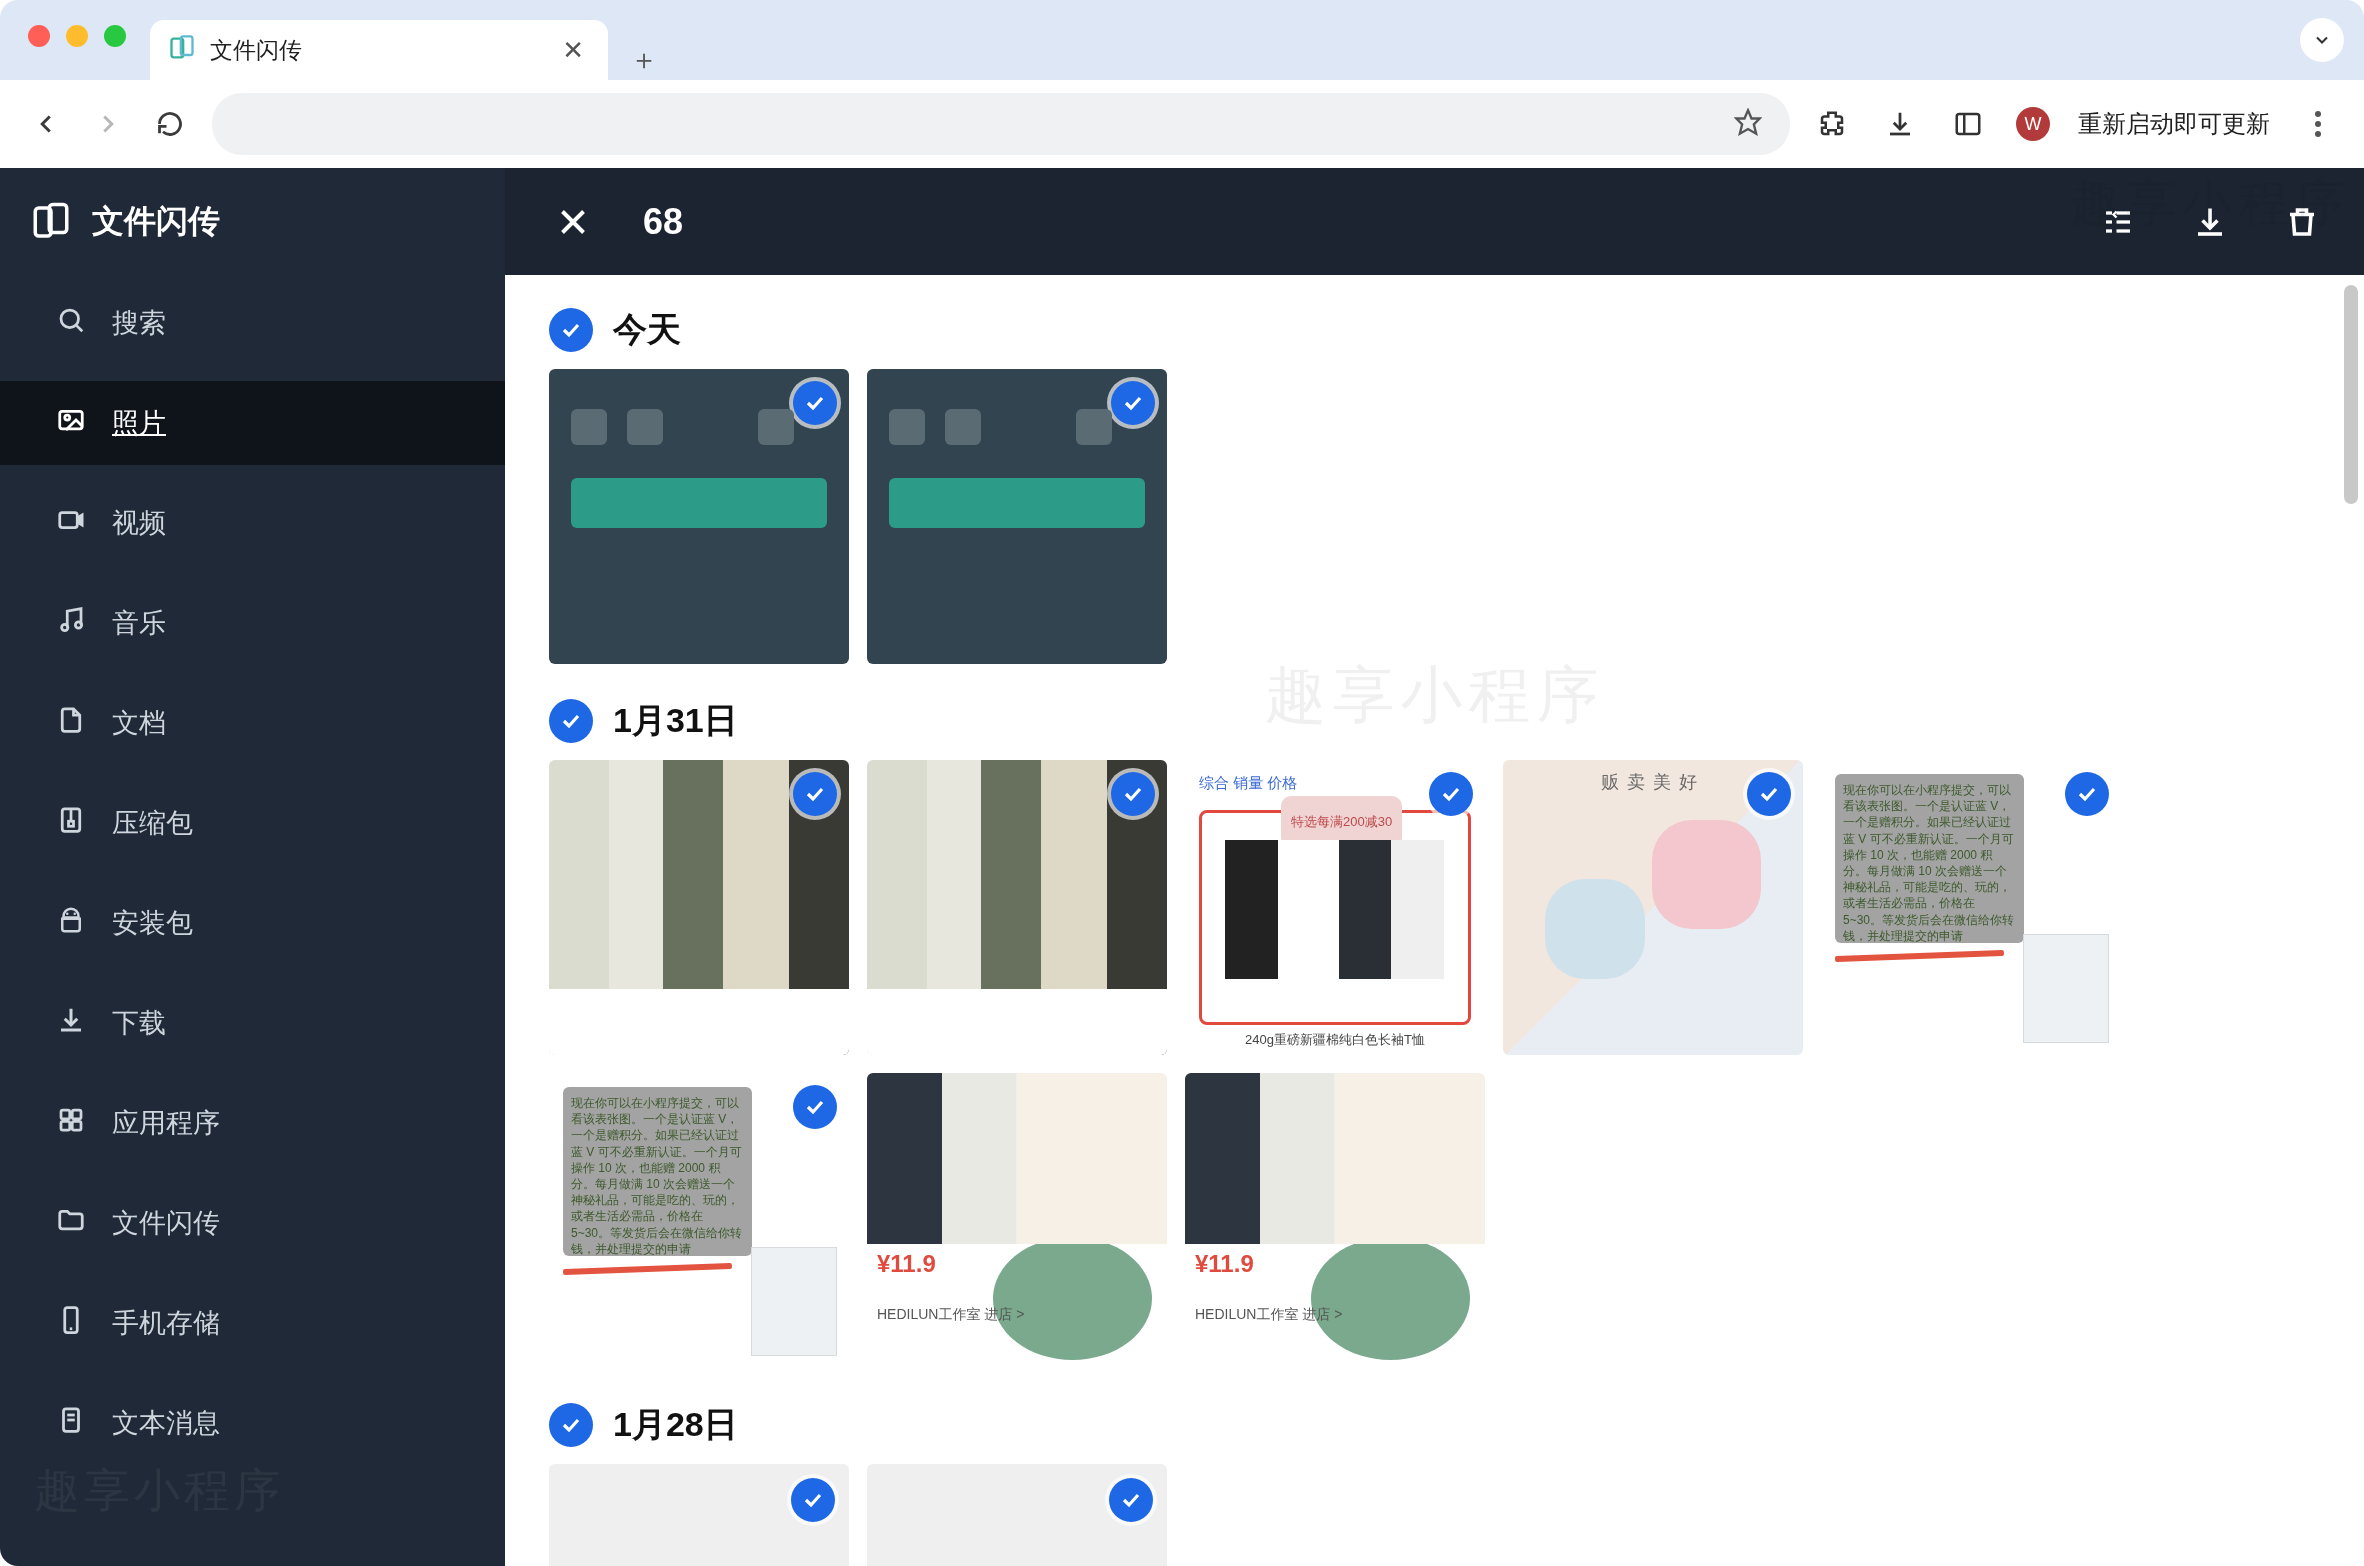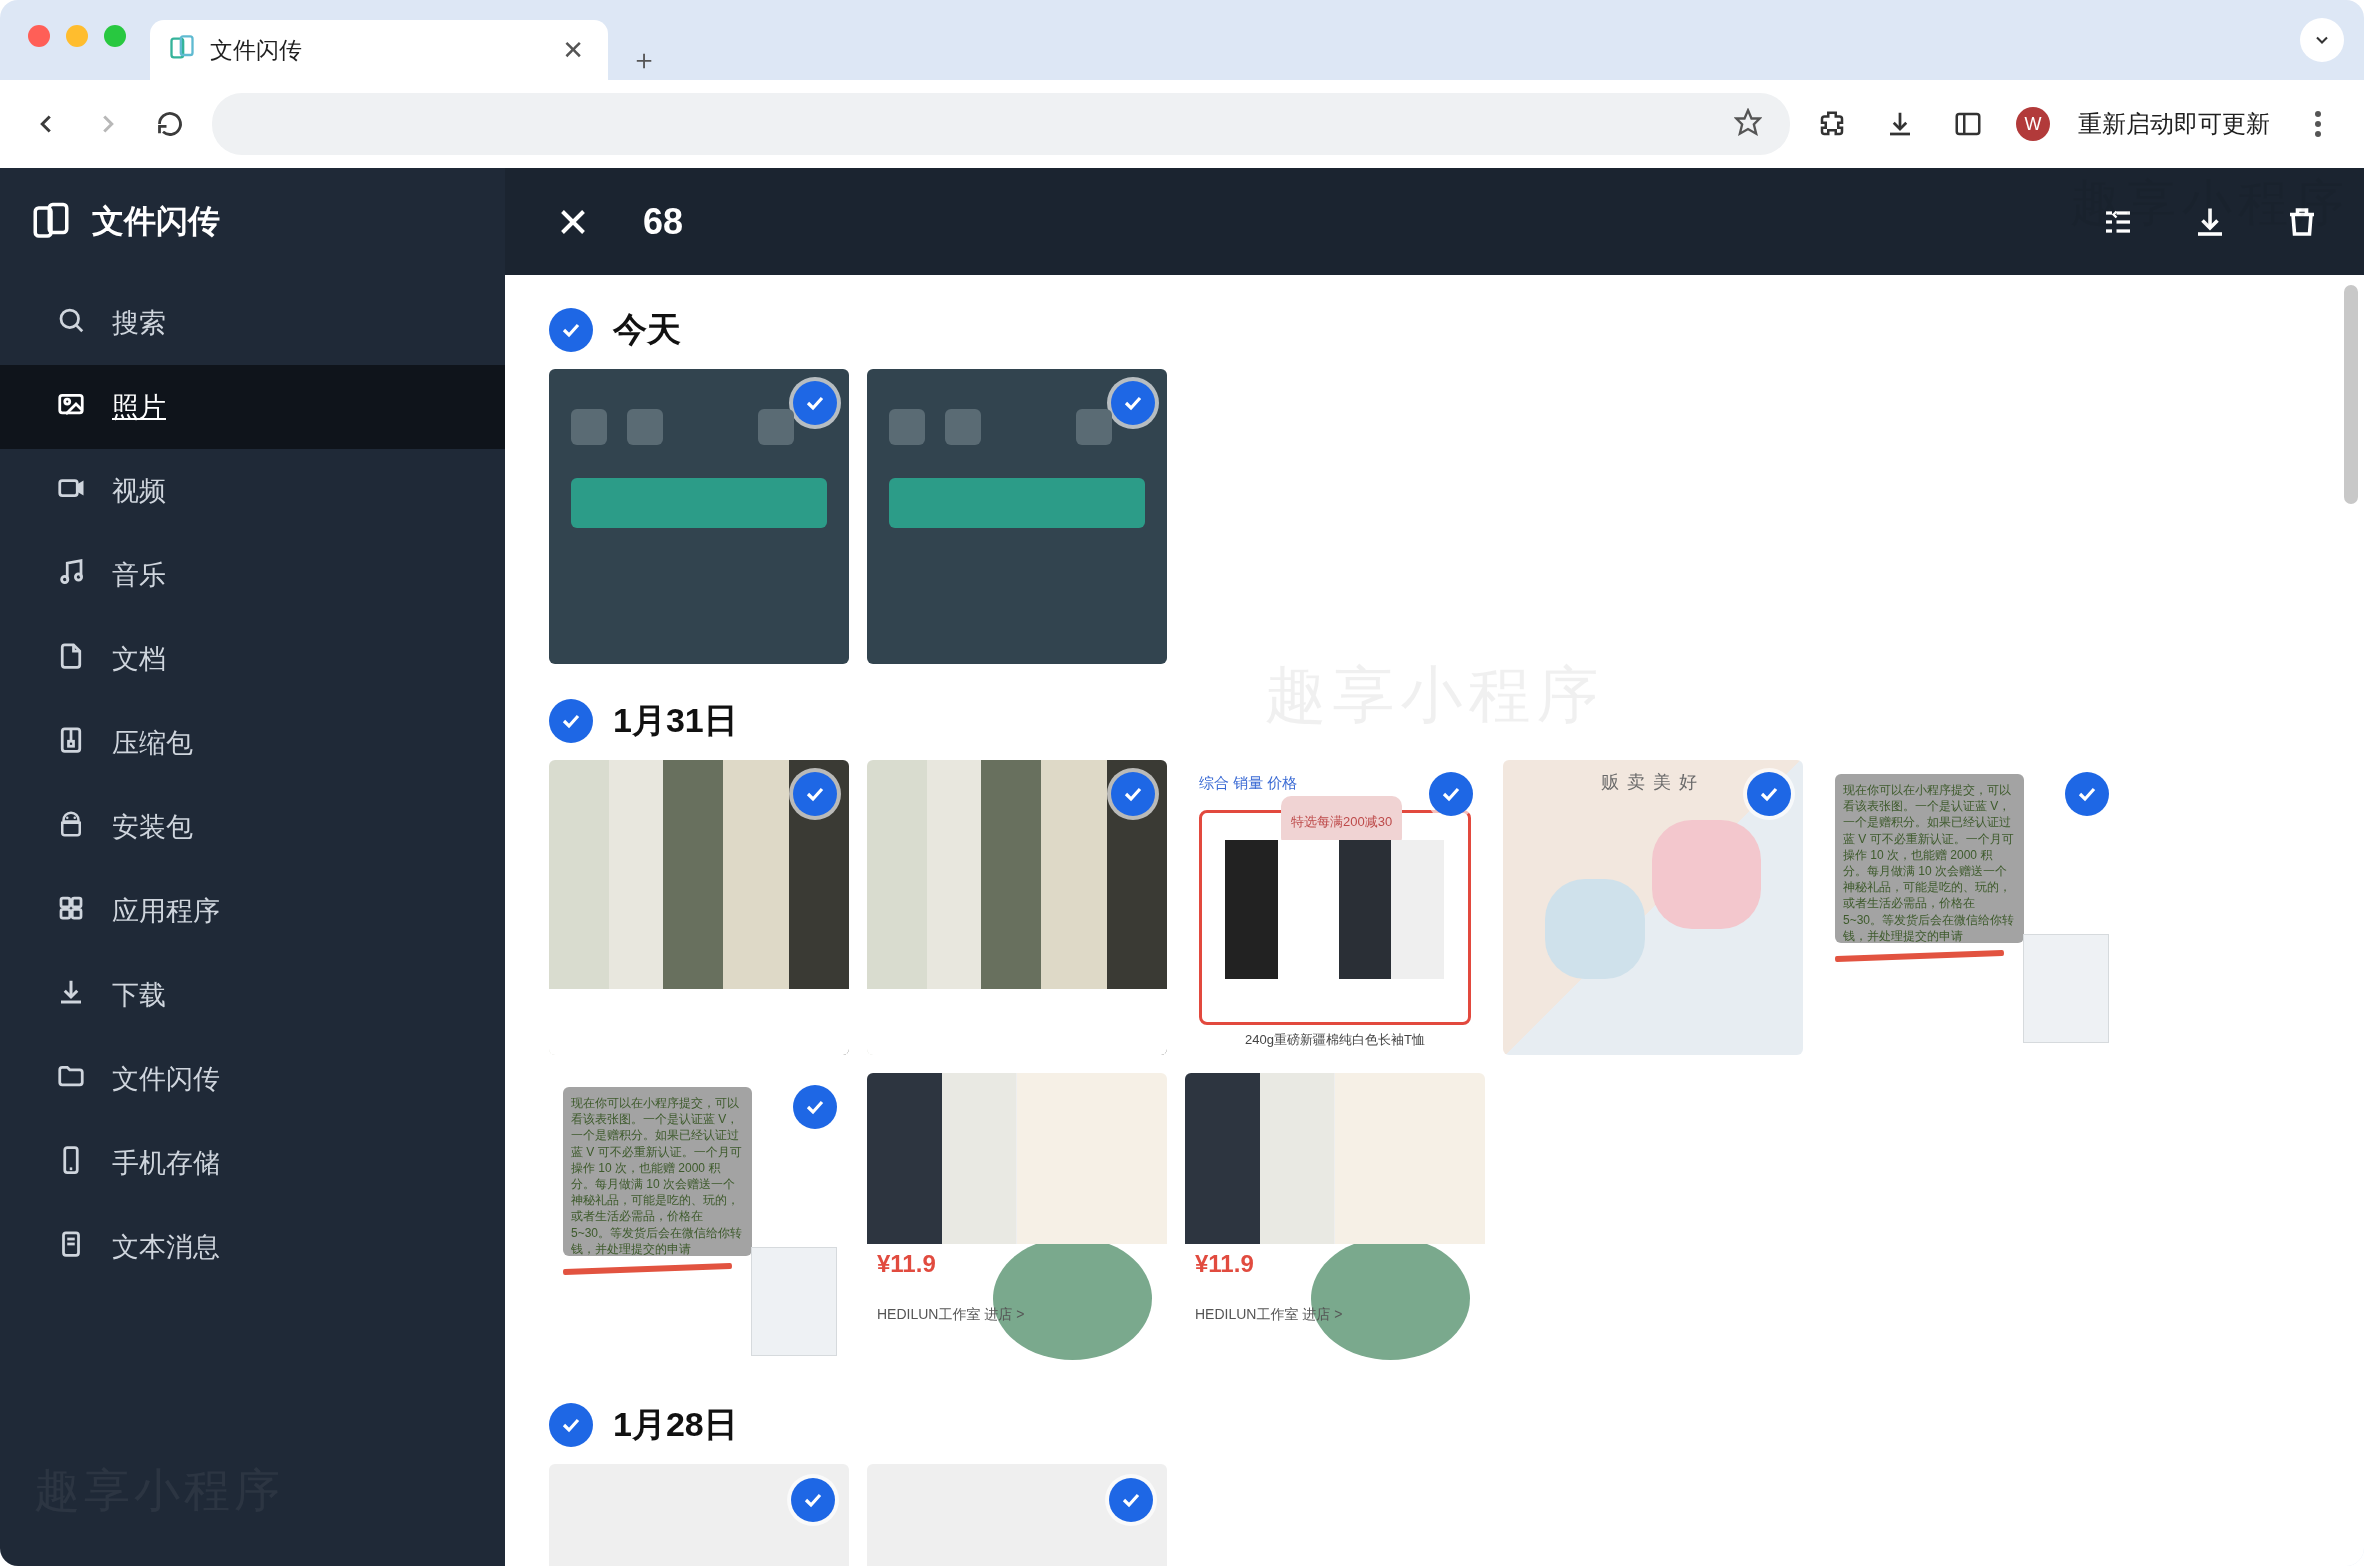--- a/index.html
+++ b/index.html
@@ -25,21 +25,21 @@
     .star{margin-left:auto;color:#555;}
     .toolbar-right{display:flex;align-items:center;gap:28px;}
     .avatar-w{width:34px;height:34px;border-radius:50%;background:#B23A3A;color:#fff;font-size:18px;display:flex;align-items:center;justify-content:center;}
     .update-btn{font-size:24px;color:#1f1f1f;}
 
     
     .app{flex:1;background:#fff;display:flex;min-height:0;}
     .sidebar{width:505px;background:#1F2937;color:#B6BDC6;display:flex;flex-direction:column;position:relative;}
     .brand{height:107px;display:flex;align-items:center;gap:20px;padding:0 30px;color:#fff;font-size:32px;font-weight:600;}
     .brand svg{width:42px;height:42px;}
-    .side-list{display:flex;flex-direction:column;padding-top:6px;}
+    .side-list{display:flex;flex-direction:column;padding-top:6px;gap:16px;}
     .side-item{height:84px;display:flex;align-items:center;gap:26px;padding:0 56px;font-size:27px;color:#cfd5dd;cursor:pointer;}
     .side-item.active{background:#0F141B;color:#fff;text-decoration:underline;}
     .side-item svg{width:30px;height:30px;flex-shrink:0;}
     .wm-bottom{position:absolute;left:34px;bottom:44px;font-size:46px;color:rgba(255,255,255,0.06);letter-spacing:4px;}
 
     
     .content{flex:1;display:flex;flex-direction:column;min-width:0;position:relative;}
     .app-bar{height:107px;background:#1B2430;color:#fff;display:flex;align-items:center;padding:0 40px 0 46px;gap:48px;}
     .app-bar .sel-count{font-size:36px;font-weight:600;}
     .app-bar .spacer{flex:1;}
@@ -233,35 +233,35 @@
           </div>
           <div class="side-item">
             <span><svg viewBox="0 0 24 24" fill="currentColor">
                 <path d="M6 9a6 6 0 0 1 12 0v1H6zM5 11h14v8a2 2 0 0 1-2 2H7a2 2 0 0 1-2-2z" fill="none" stroke="currentColor" stroke-width="2"></path>
                 <circle cx="9" cy="7" r="1"></circle>
                 <circle cx="15" cy="7" r="1"></circle>
               </svg></span>
             <span>安装包</span>
           </div>
           <div class="side-item">
+            <span><svg viewBox="0 0 24 24" fill="none" stroke="currentColor" stroke-width="2.4">
+                <path d="M12 3v12"></path>
+                <polyline points="7 11 12 16 17 11"></polyline>
+                <path d="M4 20h16"></path>
+              </svg></span>
+            <span>下载</span>
+          </div>
+          <div class="side-item">
             <span><svg viewBox="0 0 24 24" fill="none" stroke="currentColor" stroke-width="2.2">
                 <rect x="4" y="4" width="7" height="7" rx="1.5"></rect>
                 <rect x="13" y="4" width="7" height="7" rx="1.5"></rect>
                 <rect x="4" y="13" width="7" height="7" rx="1.5"></rect>
                 <rect x="13" y="13" width="7" height="7" rx="1.5"></rect>
               </svg></span>
             <span>应用程序</span>
-          </div>
-          <div class="side-item">
-            <span><svg viewBox="0 0 24 24" fill="none" stroke="currentColor" stroke-width="2.4">
-                <path d="M12 3v12"></path>
-                <polyline points="7 11 12 16 17 11"></polyline>
-                <path d="M4 20h16"></path>
-              </svg></span>
-            <span>下载</span>
           </div>
           <div class="side-item">
             <span><svg viewBox="0 0 24 24" fill="none" stroke="currentColor" stroke-width="2.2">
                 <path d="M3 7a2 2 0 0 1 2-2h4l2 2h8a2 2 0 0 1 2 2v8a2 2 0 0 1-2 2H5a2 2 0 0 1-2-2z"></path>
               </svg></span>
             <span>文件闪传</span>
           </div>
           <div class="side-item">
             <span><svg viewBox="0 0 24 24" fill="none" stroke="currentColor" stroke-width="2.2">
                 <rect x="7" y="2" width="10" height="20" rx="2"></rect>

